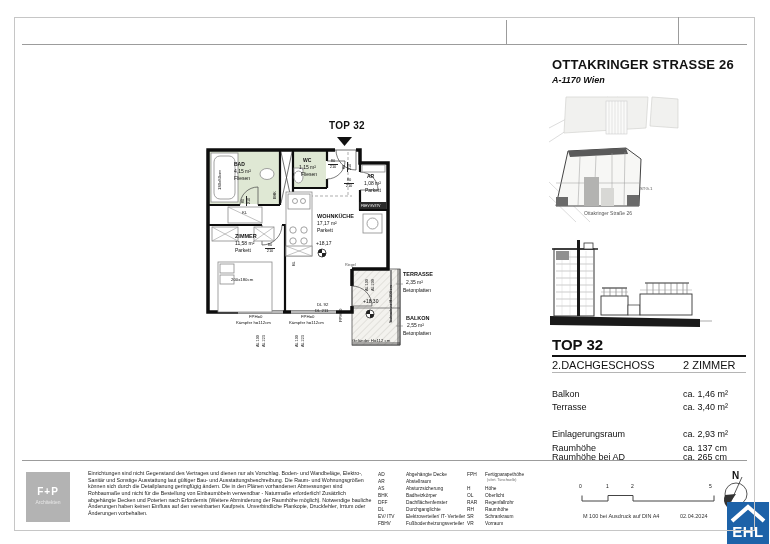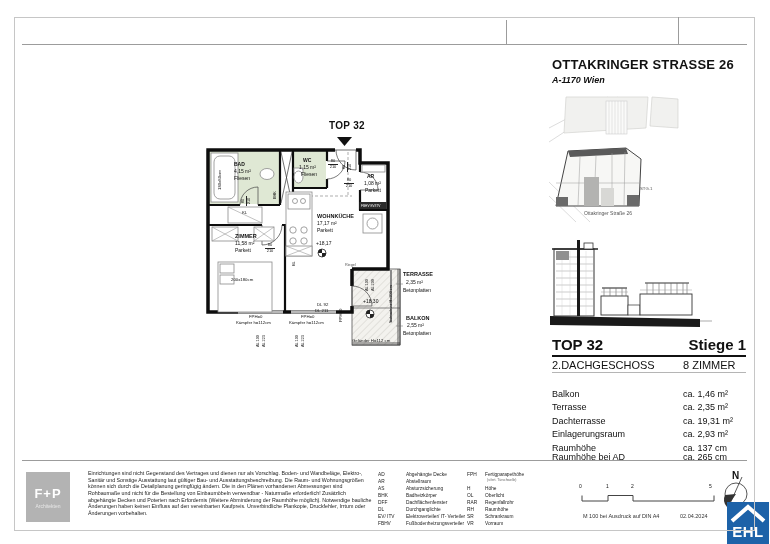--- a/index.html
+++ b/index.html
@@ -31,21 +31,21 @@
   .trow{left:552px;width:194px;font-size:9px;}
   .tval{position:absolute;left:131px;top:0;}
   
   .disc{font-size:5.3px;line-height:1.26;color:#222;white-space:normal;width:284px;}
   .ab{font-size:4.8px;color:#222;}
   .abnote{font-size:3.4px;color:#666;}
   .sc-num{font-size:5px;}
   .m100{font-size:5.5px;color:#333;}
   .north-n{font-size:10px;font-weight:bold;}
   .fplogo{left:26px;top:472px;width:44px;height:50px;background:#b3b3b3;text-align:center;}
-  .fplogo .l1{display:block;margin-top:14px;font-size:13px;font-weight:bold;color:#fff;letter-spacing:1px;}
+  .fplogo .l1{display:block;margin-top:14px;font-size:10px;font-weight:bold;color:#fff;letter-spacing:1px;}
   .fplogo .l2{display:block;font-size:5px;color:#e8e8e8;margin-top:2px;}
   svg{position:absolute;left:0;top:0;}
   svg text{font-family:"Liberation Sans",sans-serif;}
 </style>
 </head>
 <body>
 
 <div class="sheet">
 
   <svg width="770" height="544" viewBox="0 0 770 544">
@@ -269,37 +269,32 @@
 
   <div class="abs pl6 plb" style="left:403px;top:271px;">TERRASSE</div>
   <div class="abs pl" style="left:406px;top:280px;">2,35 m²</div>
   <div class="abs pl" style="left:403px;top:288px;">Betonplatten</div>
   <div class="abs pl" style="left:363px;top:299px;">+18,30</div>
   <div class="abs pl6 plb" style="left:406px;top:315px;">BALKON</div>
   <div class="abs pl" style="left:407px;top:323px;">2,55 m²</div>
   <div class="abs pl" style="left:403px;top:331px;">Betonplatten</div>
 
   <div class="abs t-head" style="left:552px;top:336px;">TOP 32</div>
-  <div class="abs t-head" style="left:595px;top:336px;width:151px;text-align:right;">Stiege 1</div>
   <div class="abs" style="left:552px;top:355px;width:194px;height:2px;background:#111;"></div>
   <div class="abs t-sub" style="left:552px;top:359px;">2.DACHGESCHOSS</div>
-  <div class="abs t-sub" style="left:683px;top:359px;">8 ZIMMER</div>
+  <div class="abs t-sub" style="left:683px;top:359px;">2 ZIMMER</div>
   <div class="abs" style="left:552px;top:372px;width:194px;height:1px;background:#b5b5b5;"></div>
 
   <div class="abs trow" style="top:388.5px;">
     <span>Balkon</span>
     <span class="tval">ca. 1,46 m²</span>
   </div>
   <div class="abs trow" style="top:402px;">
     <span>Terrasse</span>
-    <span class="tval">ca. 2,35 m²</span>
-  </div>
-  <div class="abs trow" style="top:415.5px;">
-    <span>Dachterrasse</span>
-    <span class="tval">ca. 19,31 m²</span>
+    <span class="tval">ca. 3,40 m²</span>
   </div>
   <div class="abs trow" style="top:429px;">
     <span>Einlagerungsraum</span>
     <span class="tval">ca. 2,93 m²</span>
   </div>
   <div class="abs trow" style="top:442.5px;">
     <span>Raumhöhe</span>
     <span class="tval">ca. 137 cm</span>
   </div>
   <div class="abs trow" style="top:452px;">

